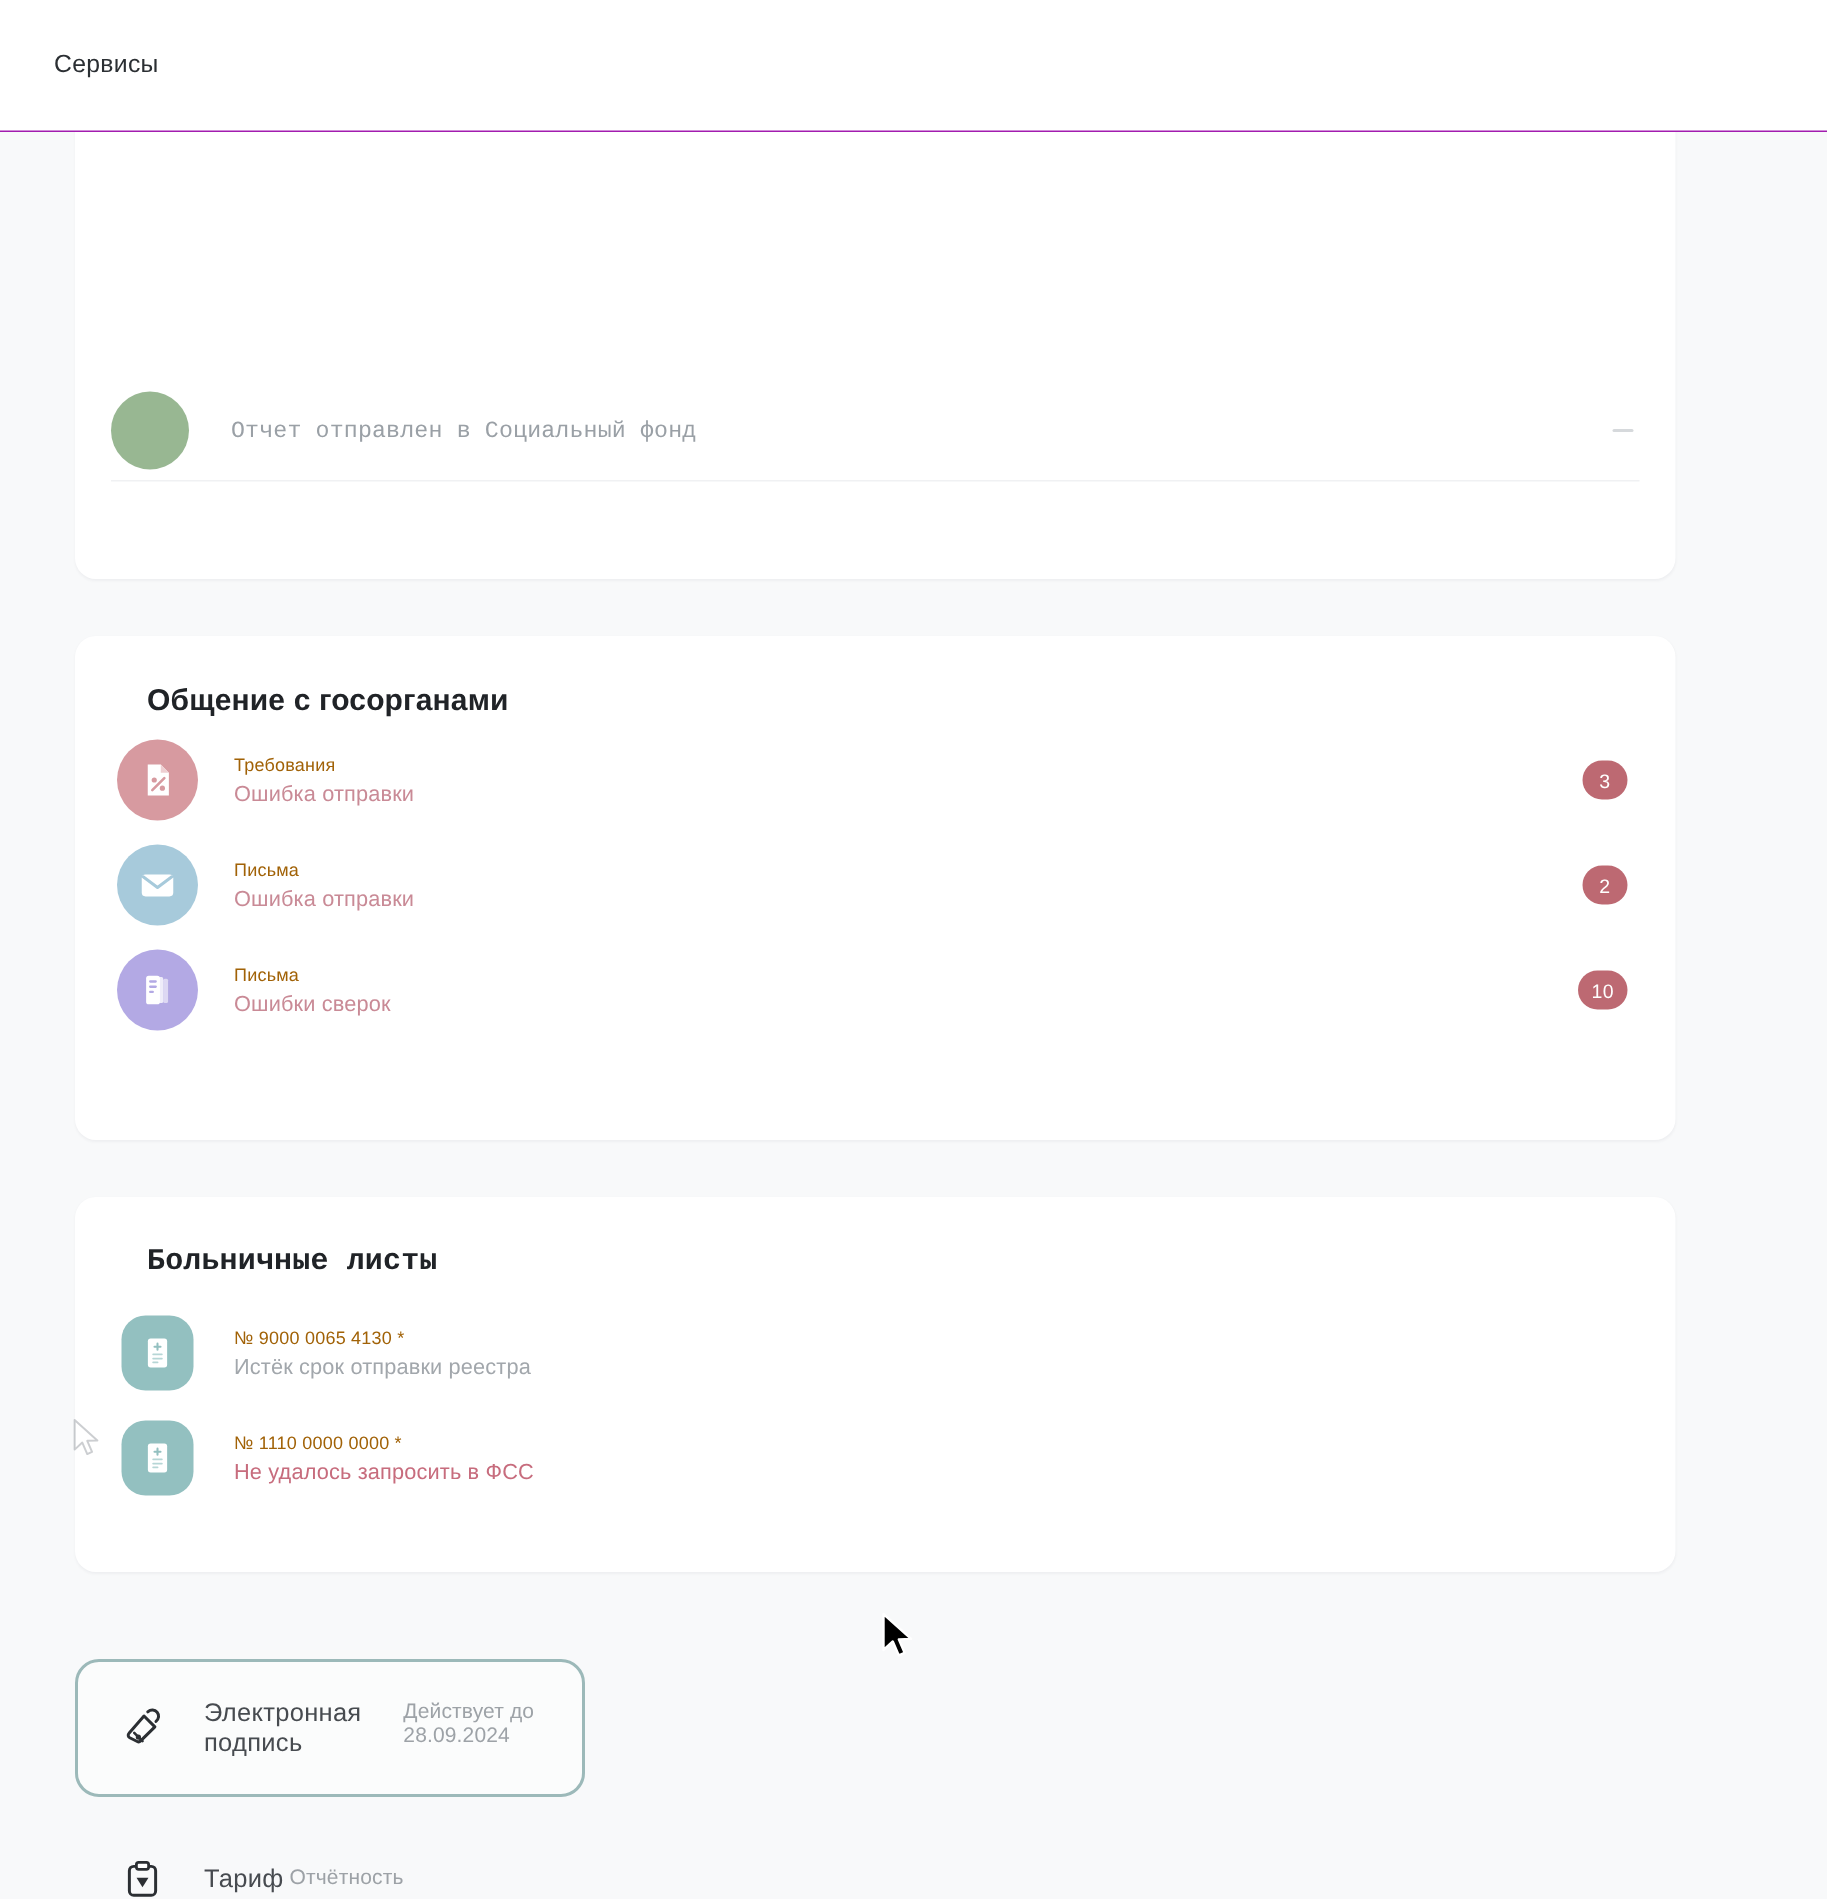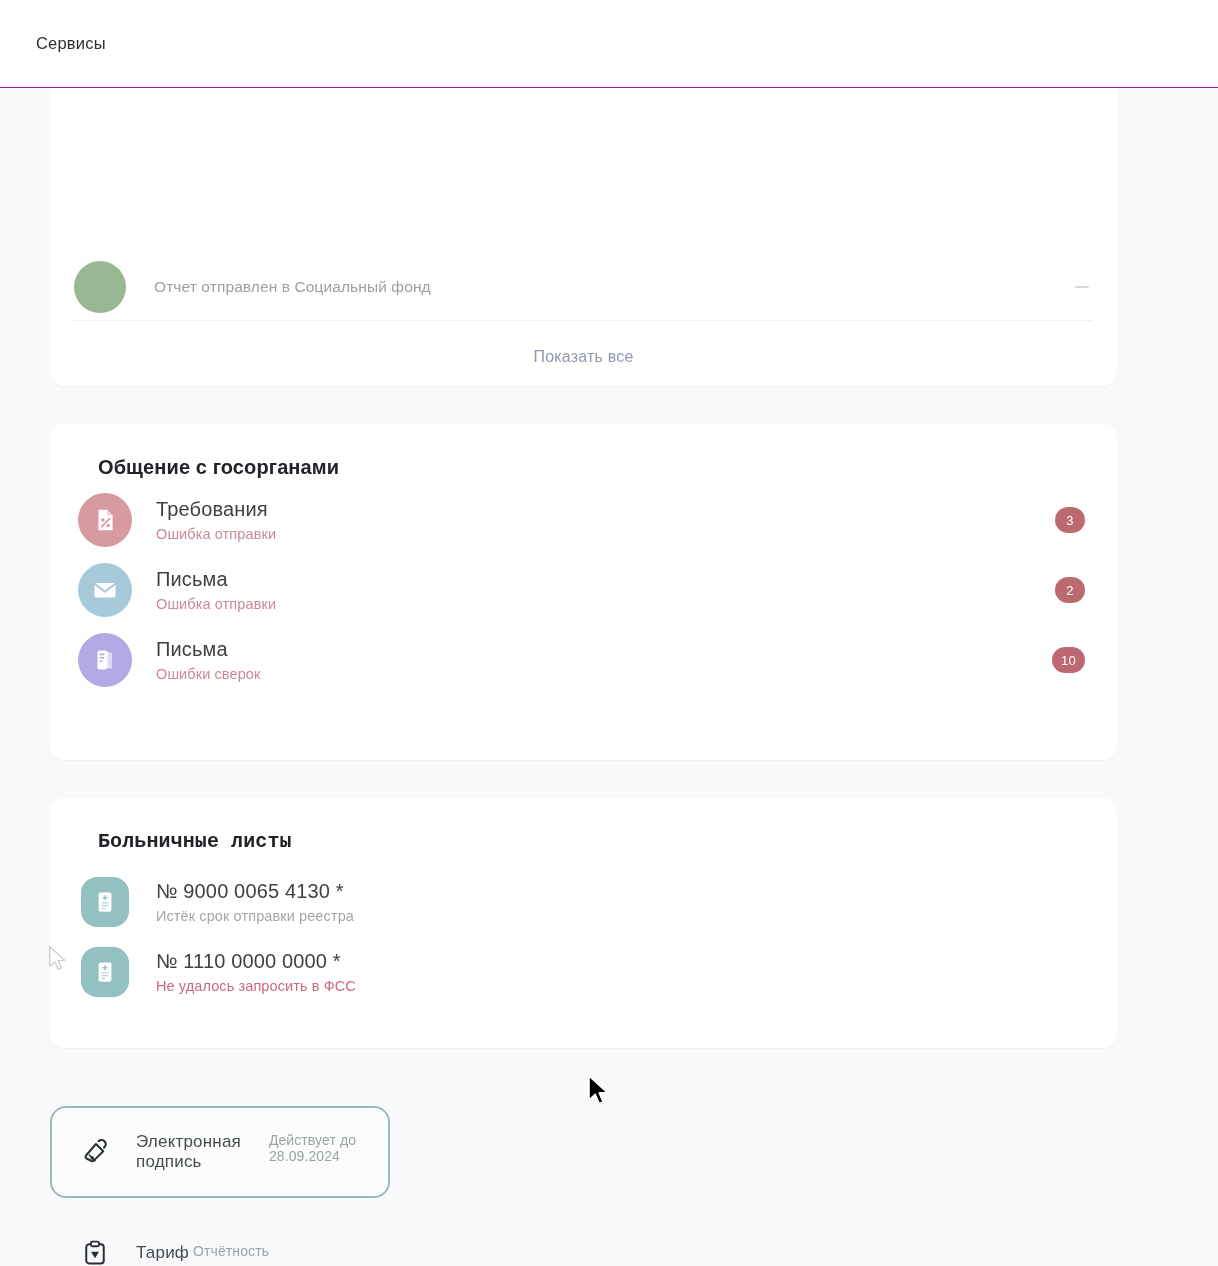--- a/index.html
+++ b/index.html
@@ -47,20 +47,21 @@
     border-radius: 14px;
     box-shadow: 0 1px 2px rgba(16,24,40,0.045);
   }
 
   
   .card-reports {
     top: -60px;
     height: 358px;
     overflow: hidden;
     border-radius: 14px;
+    font-family: Liberation Mono, monospace;
   }
   .report-row {
     position: absolute;
     left: 0; right: 0;
     top: 228px;
     height: 62px;
     display: flex;
     align-items: center;
     padding: 0 28px 0 24px;
   }
@@ -155,22 +156,22 @@
     align-items: center;
     justify-content: center;
   }
   .row-text {
     margin-left: 24px;
     display: flex;
     flex-direction: column;
     gap: 5px;
   }
   .row-title {
-    font-size: 20px;
-    color: #404040;
+    font-size: 12px;
+    color: #a16207;
     letter-spacing: .15px;
   }
   .row-sub {
     font-size: 14.5px;
     letter-spacing: .1px;
   }
   .sub-error { color: #c98a96; }
   .sub-muted { color: #a2a7ac; }
   .sub-red    { color: #c76c7d; }
 
@@ -235,21 +236,20 @@
 
 <div class="page">
 
   <div class="card card-reports">
     <div class="report-row">
       <div class="report-icon"></div>
       <span class="report-text">Отчет отправлен в Социальный фонд</span>
       <span class="report-chevron"></span>
     </div>
     <div class="divider"></div>
-    <div class="show-all">Показать все</div>
   </div>
 
   <div class="card card-gov">
     <div class="card-title">Общение с госорганами</div>
 
     <div class="row">
       <div class="row-icon">
         <div class="circle" style="background:#d79aa0">
           <svg width="26" height="26" viewBox="0 0 24 24">
             <path d="M6 2.5h8l5 5v14H6z" fill="#ffffff"></path>

